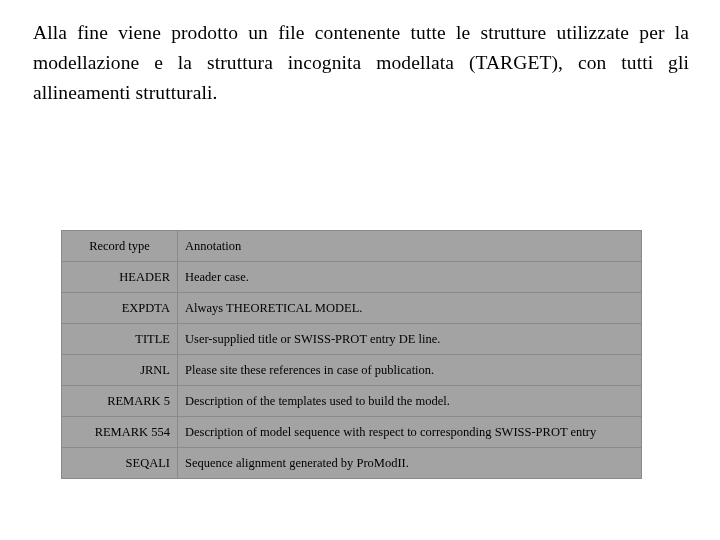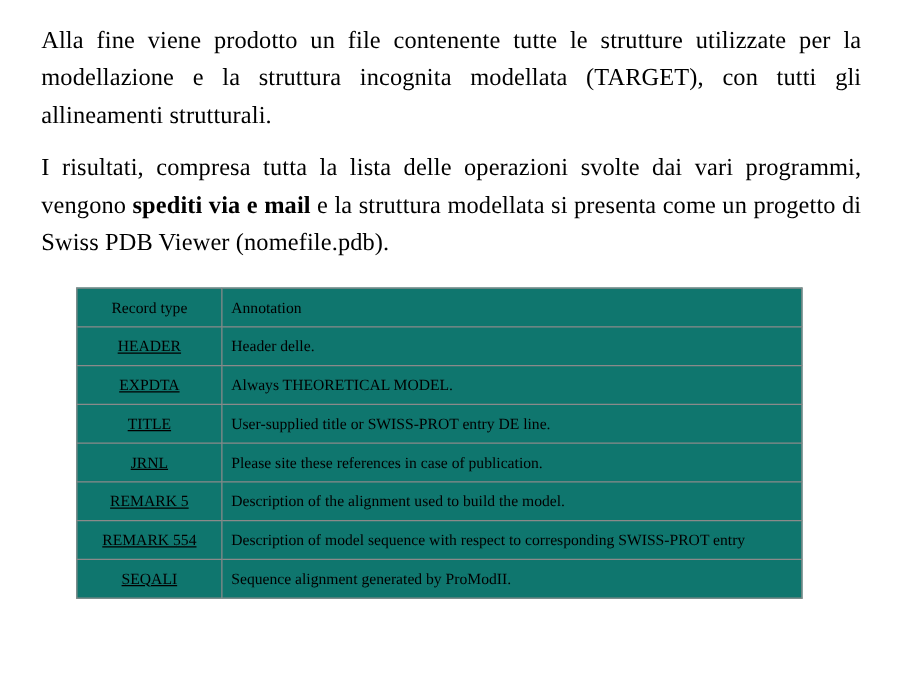--- a/index.html
+++ b/index.html
@@ -47,21 +47,21 @@
   .table-wrap {
     position: absolute;
     left: 61px;
     top: 230px;
     width: 580px;
   }
   table.record-table {
     border-collapse: collapse;
     width: 580px;
     table-layout: fixed;
-    background: #0f766e;
+    background: #a3a3a3;
   }
   table.record-table td,
   table.record-table th {
     border: 1px solid #8a8a8a;
     padding: 0 7px;
     height: 30px;
     font-size: 12.5px;
     font-family: "Liberation Serif", "DejaVu Serif", serif;
     font-weight: normal;
     color: #000000;
@@ -72,72 +72,68 @@
   table.record-table col.c-type { width: 116px; }
   table.record-table col.c-ann  { width: 464px; }
 
   th.head-type {
     text-align: center;
   }
   th.head-ann {
     text-align: left;
   }
   td.cell-type {
-    text-align: center;
-    text-decoration: underline;
+    text-align: right;
   }
   td.cell-ann {
     text-align: left;
   }
 </style>
 </head>
 <body>
 
 <div class="slide">
 
   <div class="para-block" id="para-1">
     <p class="para"><span>Alla fine viene prodotto un file contenente tutte le strutture utilizzate per la modellazione e la struttura incognita modellata (TARGET), con tutti gli allineamenti strutturali.</span></p>
   </div>
 
-  <div class="para-block" id="para-2">
-    <p class="para"><span>I risultati, compresa tutta la lista delle operazioni svolte dai vari programmi, vengono </span><b>spediti via e mail</b><span> e la struttura modellata si presenta come un progetto di Swiss PDB Viewer (nomefile.pdb).</span></p>
-  </div>
 
   <div class="table-wrap">
     <table class="record-table">
       <colgroup>
         <col class="c-type">
         <col class="c-ann">
       </colgroup>
       <thead>
         <tr>
           <th class="head-type">Record type</th>
           <th class="head-ann">Annotation</th>
         </tr>
       </thead>
       <tbody id="table-body">
           <tr>
             <td class="cell-type">HEADER</td>
-            <td class="cell-ann">Header delle.</td>
+            <td class="cell-ann">Header case.</td>
           </tr>
           <tr>
             <td class="cell-type">EXPDTA</td>
             <td class="cell-ann">Always THEORETICAL MODEL.</td>
           </tr>
           <tr>
             <td class="cell-type">TITLE</td>
             <td class="cell-ann">User-supplied title or SWISS-PROT entry DE line.</td>
           </tr>
           <tr>
             <td class="cell-type">JRNL</td>
             <td class="cell-ann">Please site these references in case of publication.</td>
           </tr>
           <tr>
             <td class="cell-type">REMARK 5</td>
-            <td class="cell-ann">Description of the alignment used to build the model.</td>
+            <td class="cell-ann">Description of the templates used to build the model.</td>
           </tr>
           <tr>
             <td class="cell-type">REMARK 554</td>
             <td class="cell-ann">Description of model sequence with respect to corresponding SWISS-PROT entry</td>
           </tr>
           <tr>
             <td class="cell-type">SEQALI</td>
             <td class="cell-ann">Sequence alignment generated by ProModII.</td>
           </tr>
         </tbody>

